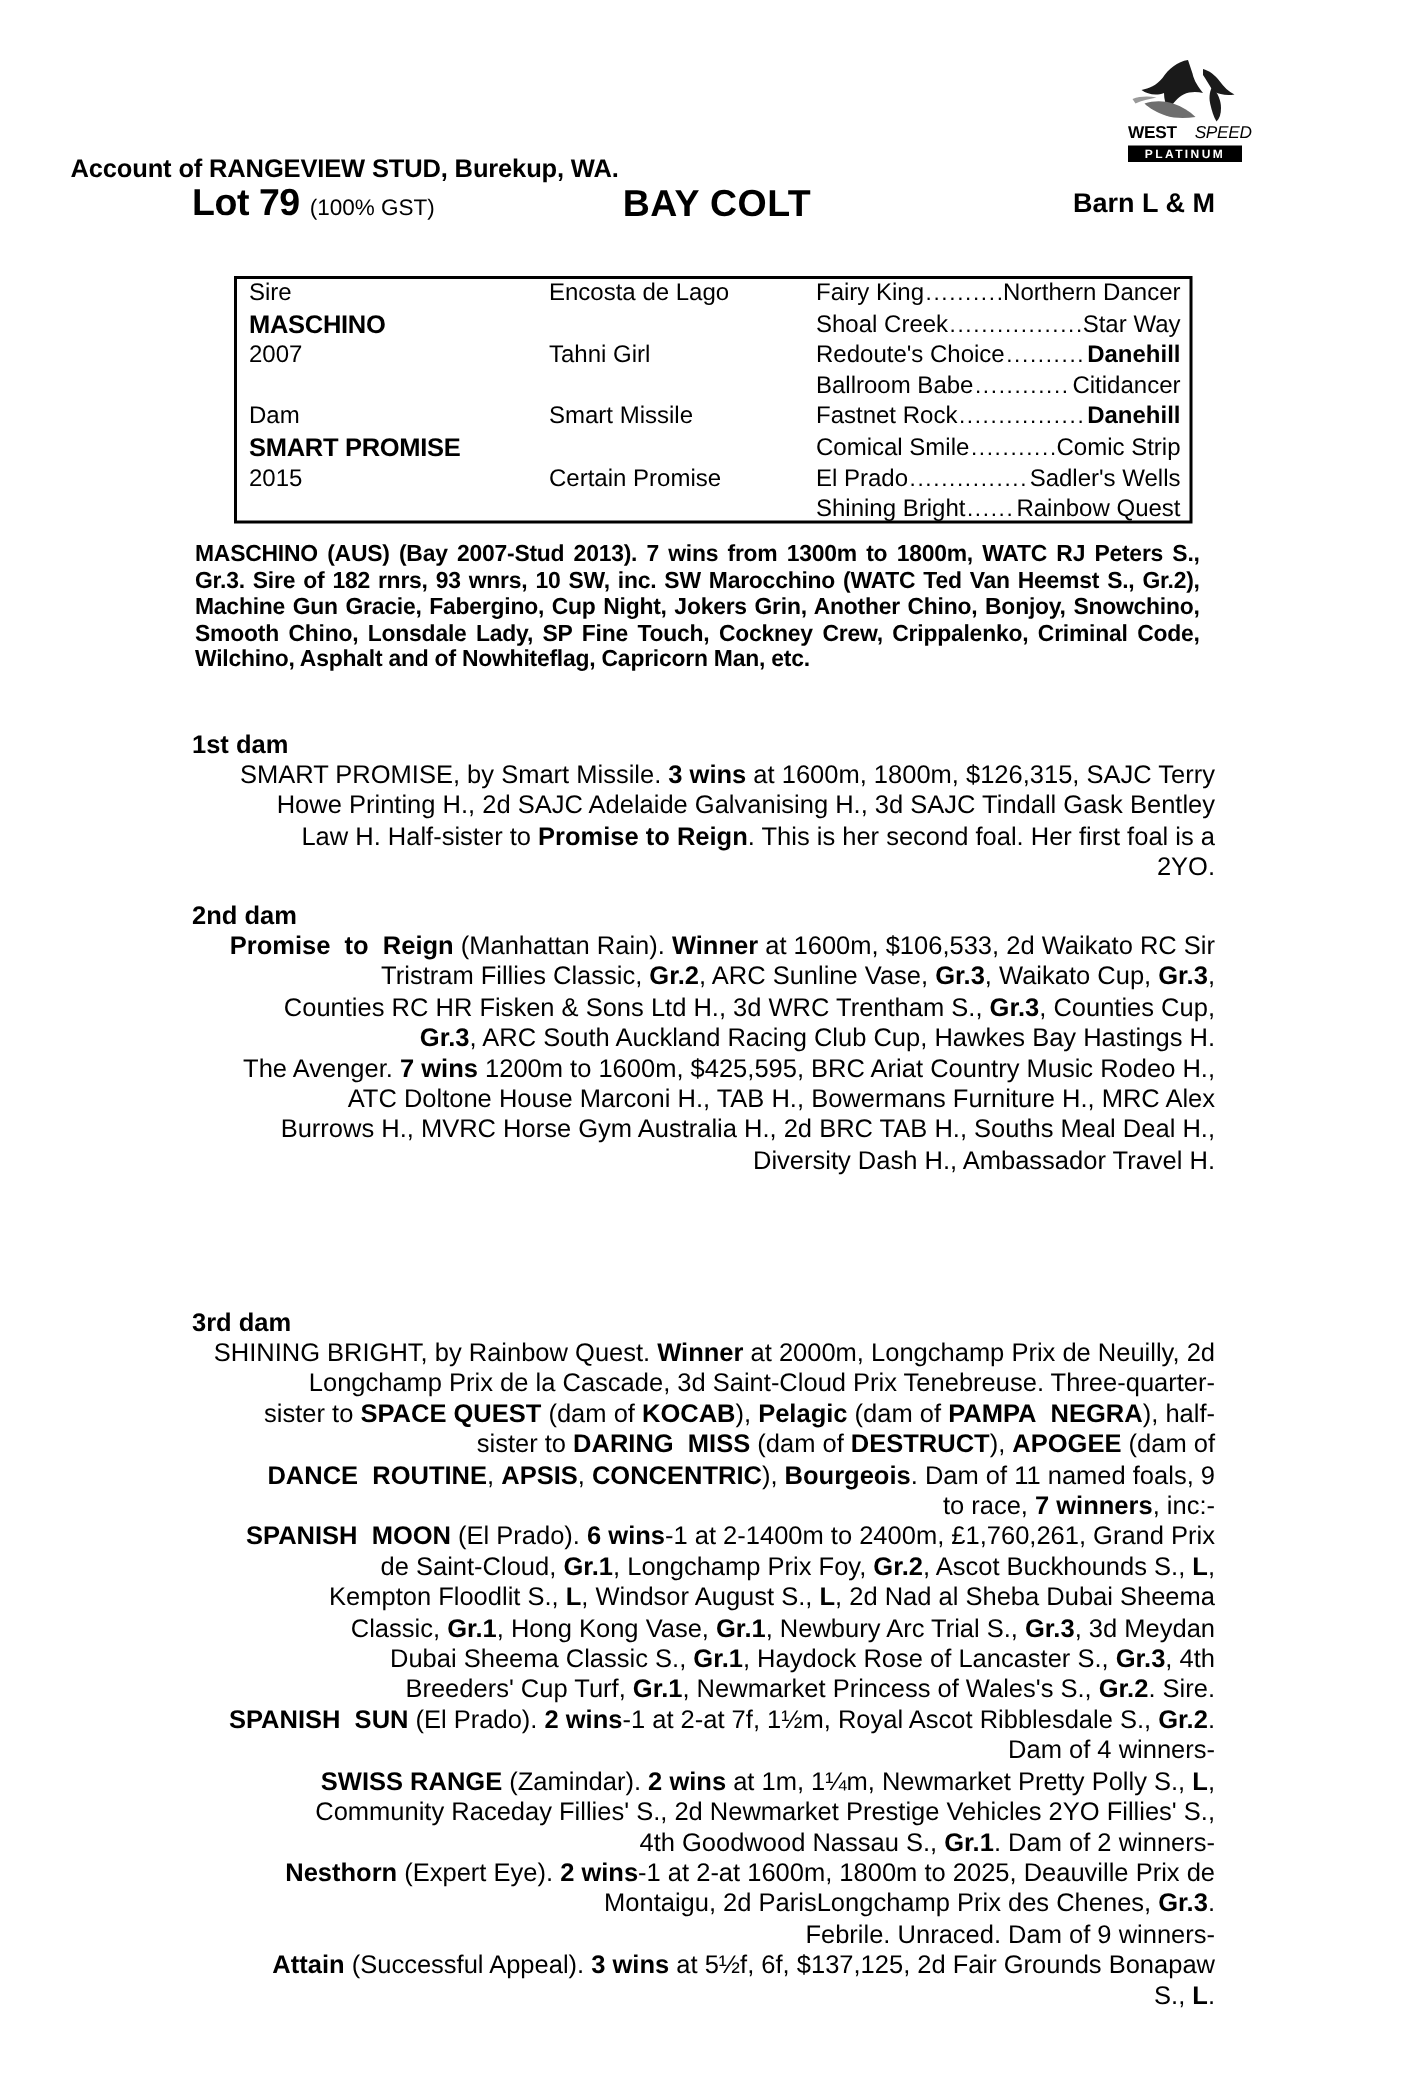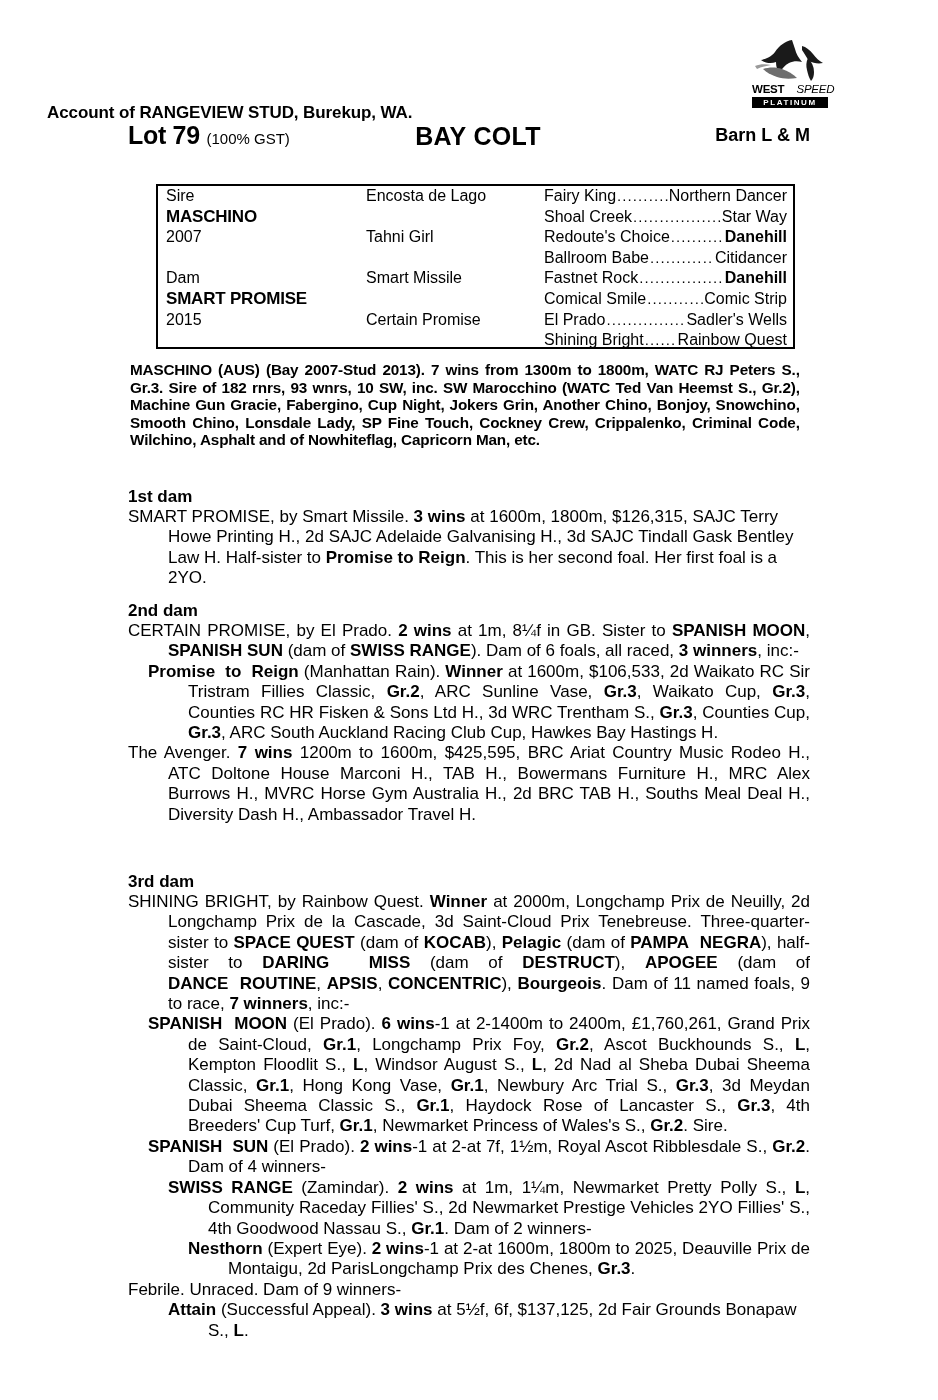--- a/index.html
+++ b/index.html
@@ -184,21 +184,21 @@
     font-weight: bold;
   }
   .blk {
     position: absolute;
     left: 128px;
     width: 682px;
     font-size: 17px;
     line-height: 20.4px;
     text-align: justify;
   }
-  .blk p { margin: 0; }
+  .blk p { margin: 0; text-align: right; }
   .i1  { padding-left: 40px; text-indent: -40px; }
   .i2  { padding-left: 60px; text-indent: -40px; }
   .i3  { padding-left: 80px; text-indent: -40px; }
   .i4  { padding-left: 100px; text-indent: -40px; }
   .i2b { padding-left: 60px; text-indent: -60px; }
   b, strong { font-weight: bold; }
   .lastline { text-align: left; }
 </style>
 </head>
 <body>
@@ -295,21 +295,20 @@
 
   <div class="sire-summary">MASCHINO (AUS) (Bay 2007-Stud 2013). 7 wins from 1300m to 1800m, WATC RJ Peters S., Gr.3. Sire of 182 rnrs, 93 wnrs, 10 SW, inc. SW Marocchino (WATC Ted Van Heemst S., Gr.2), Machine Gun Gracie, Fabergino, Cup Night, Jokers Grin, Another Chino, Bonjoy, Snowchino, Smooth Chino, Lonsdale Lady, SP Fine Touch, Cockney Crew, Crippalenko, Criminal Code, Wilchino, Asphalt and of Nowhiteflag, Capricorn Man, etc.</div>
 
   <div class="section-head" style="top:487px">1st dam</div>
   <div class="blk" style="top:507px">
     <p class="i1 lastline">SMART PROMISE, by Smart Missile. <b>3 wins</b> at 1600m, 1800m, $126,315, SAJC Terry Howe Printing H., 2d SAJC Adelaide Galvanising H., 3d SAJC Tindall Gask Bentley Law H. Half-sister to <b>Promise&nbsp;to&nbsp;Reign</b>. This is her second foal. Her first foal is a 2YO.</p>
   </div>
 
   <div class="section-head" style="top:601px">2nd dam</div>
   <div class="blk" style="top:621px">
-    <p class="i1">CERTAIN PROMISE, by El Prado. <b>2 wins</b> at 1m, 8¼f in GB. Sister to <b>SPANISH MOON</b>, <b>SPANISH SUN</b> (dam of <b>SWISS RANGE</b>). Dam of 6 foals, all raced, <b>3 winners</b>, inc:-</p>
     <p class="i2"><b>Promise&nbsp;&nbsp;to&nbsp;&nbsp;Reign</b> (Manhattan Rain). <b>Winner</b> at 1600m, $106,533, 2d Waikato RC Sir Tristram Fillies Classic, <b>Gr.2</b>, ARC Sunline Vase, <b>Gr.3</b>, Waikato Cup, <b>Gr.3</b>, Counties RC HR Fisken &amp; Sons Ltd H., 3d WRC Trentham S., <b>Gr.3</b>, Counties Cup, <b>Gr.3</b>, ARC South Auckland Racing Club Cup, Hawkes Bay Hastings H.</p>
     <p class="i1">The Avenger. <b>7 wins</b> 1200m to 1600m, $425,595, BRC Ariat Country Music Rodeo H., ATC Doltone House Marconi H., TAB H., Bowermans Furniture H., MRC Alex Burrows H., MVRC Horse Gym Australia H., 2d BRC TAB H., Souths Meal Deal H., Diversity Dash H., Ambassador Travel H.</p>
   </div>
 
   <div class="section-head" style="top:872px">3rd dam</div>
   <div class="blk" style="top:892px">
     <p class="i1">SHINING BRIGHT, by Rainbow Quest. <b>Winner</b> at 2000m, Longchamp Prix de Neuilly, 2d Longchamp Prix de la Cascade, 3d Saint-Cloud Prix Tenebreuse. Three-quarter-sister to <b>SPACE&nbsp;QUEST</b> (dam of <b>KOCAB</b>), <b>Pelagic</b> (dam of <b>PAMPA&nbsp;&nbsp;NEGRA</b>), half-sister to <b>DARING&nbsp;&nbsp;MISS</b> (dam of <b>DESTRUCT</b>), <b>APOGEE</b> (dam of <b>DANCE&nbsp;&nbsp;ROUTINE</b>, <b>APSIS</b>, <b>CONCENTRIC</b>), <b>Bourgeois</b>. Dam of 11 named foals, 9 to race, <b>7 winners</b>, inc:-</p>
     <p class="i2"><b>SPANISH&nbsp;&nbsp;MOON</b> (El Prado). <b>6 wins</b>-1 at 2-1400m to 2400m, £1,760,261, Grand Prix de Saint-Cloud, <b>Gr.1</b>, Longchamp Prix Foy, <b>Gr.2</b>, Ascot Buckhounds S., <b>L</b>, Kempton Floodlit S., <b>L</b>, Windsor August S., <b>L</b>, 2d Nad al Sheba Dubai Sheema Classic, <b>Gr.1</b>, Hong Kong Vase, <b>Gr.1</b>, Newbury Arc Trial S., <b>Gr.3</b>, 3d Meydan Dubai Sheema Classic S., <b>Gr.1</b>, Haydock Rose of Lancaster S., <b>Gr.3</b>, 4th Breeders' Cup Turf, <b>Gr.1</b>, Newmarket Princess of Wales's S., <b>Gr.2</b>. Sire.</p>
     <p class="i2"><b>SPANISH&nbsp;&nbsp;SUN</b> (El Prado). <b>2 wins</b>-1 at 2-at 7f, 1½m, Royal Ascot Ribblesdale S., <b>Gr.2</b>. Dam of 4 winners-</p>
     <p class="i3"><b>SWISS RANGE</b> (Zamindar). <b>2 wins</b> at 1m, 1¼m, Newmarket Pretty Polly S., <b>L</b>, Community Raceday Fillies' S., 2d Newmarket Prestige Vehicles 2YO Fillies' S., 4th Goodwood Nassau S., <b>Gr.1</b>. Dam of 2 winners-</p>

